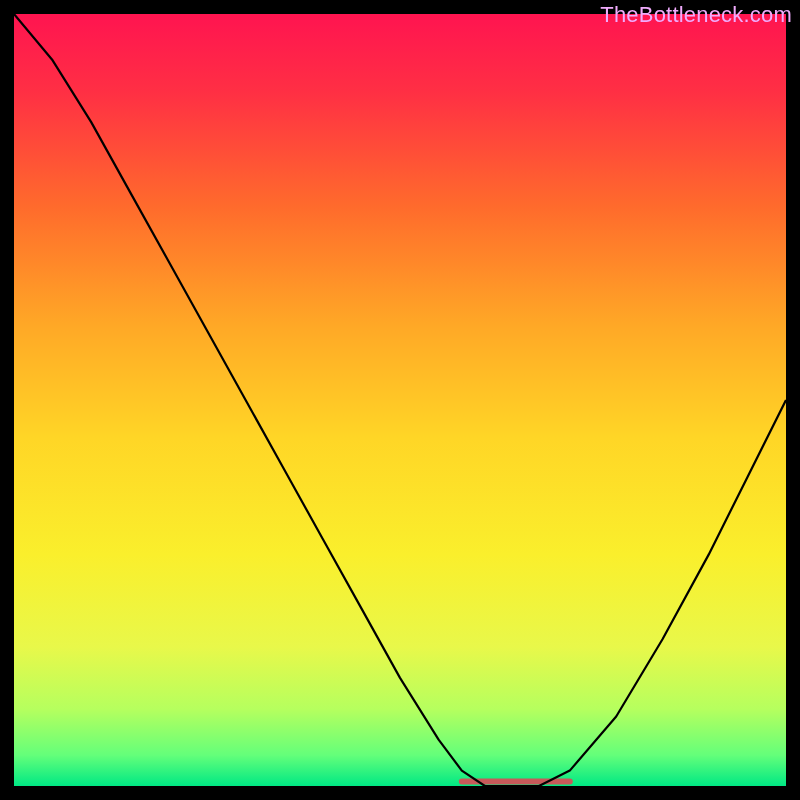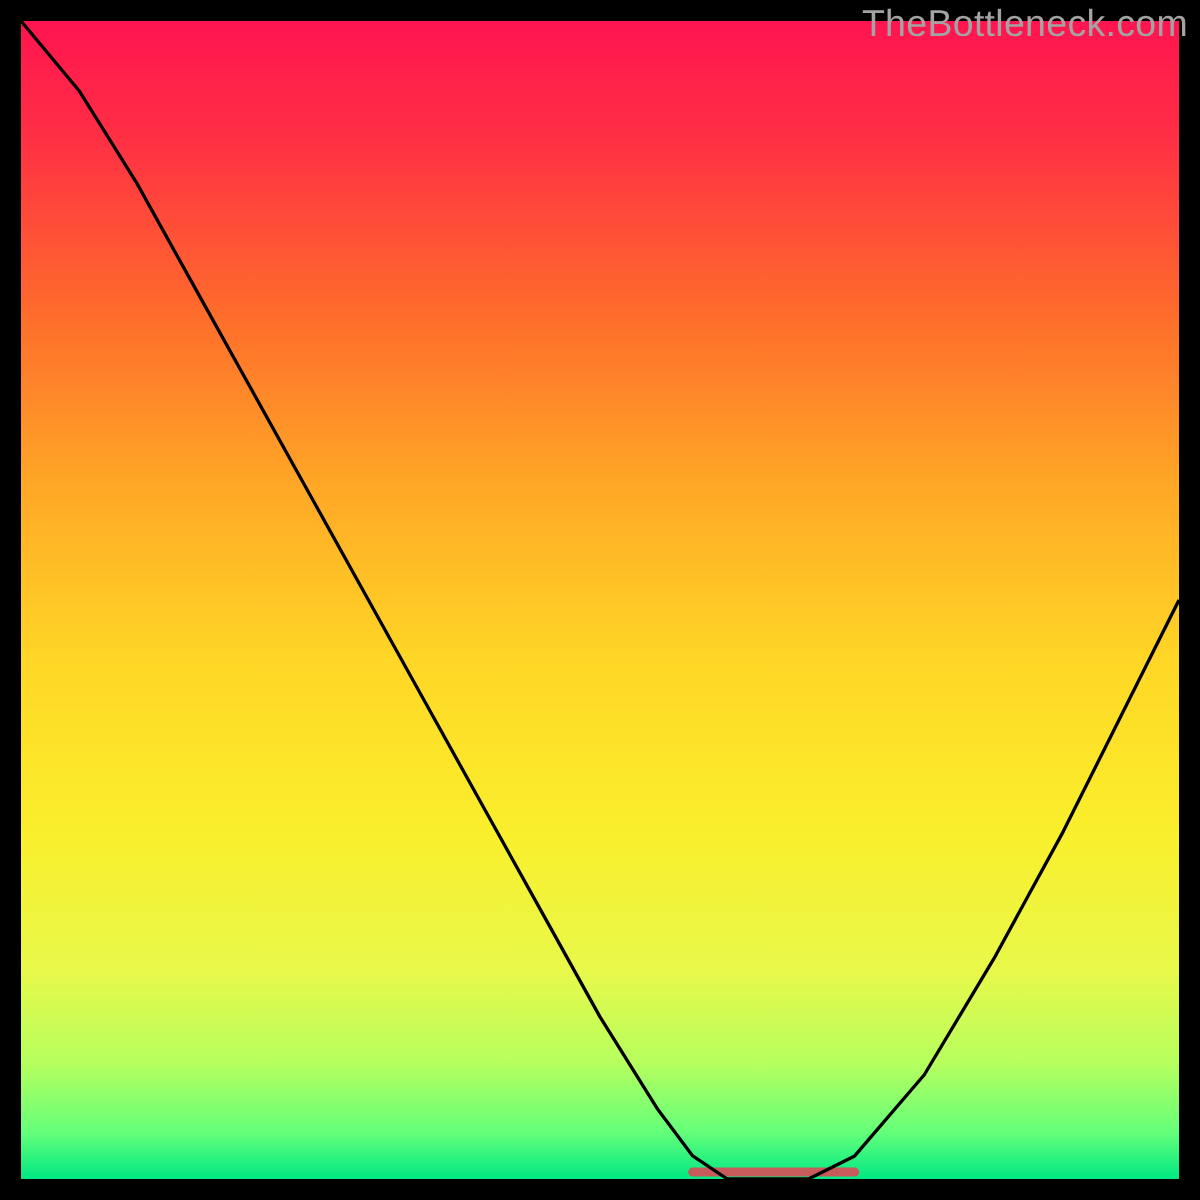--- a/index.html
+++ b/index.html
@@ -23,22 +23,22 @@
     position: absolute;
     left: 0;
     top: 0;
     width: 772px;
     height: 772px;
   }
   .watermark {
     position: absolute;
     top: 2px;
     right: 8px;
-    color: #a3a3a3;
-    font-size: 25px;
+    color: #f0abfc;
+    font-size: 22px;
     font-weight: 400;
     letter-spacing: 0.2px;
   }
 </style>
 </head>
 <body>
 
 <div class="frame">
   <svg class="plot" viewBox="0 0 772 772" preserveAspectRatio="none">
     <defs>

